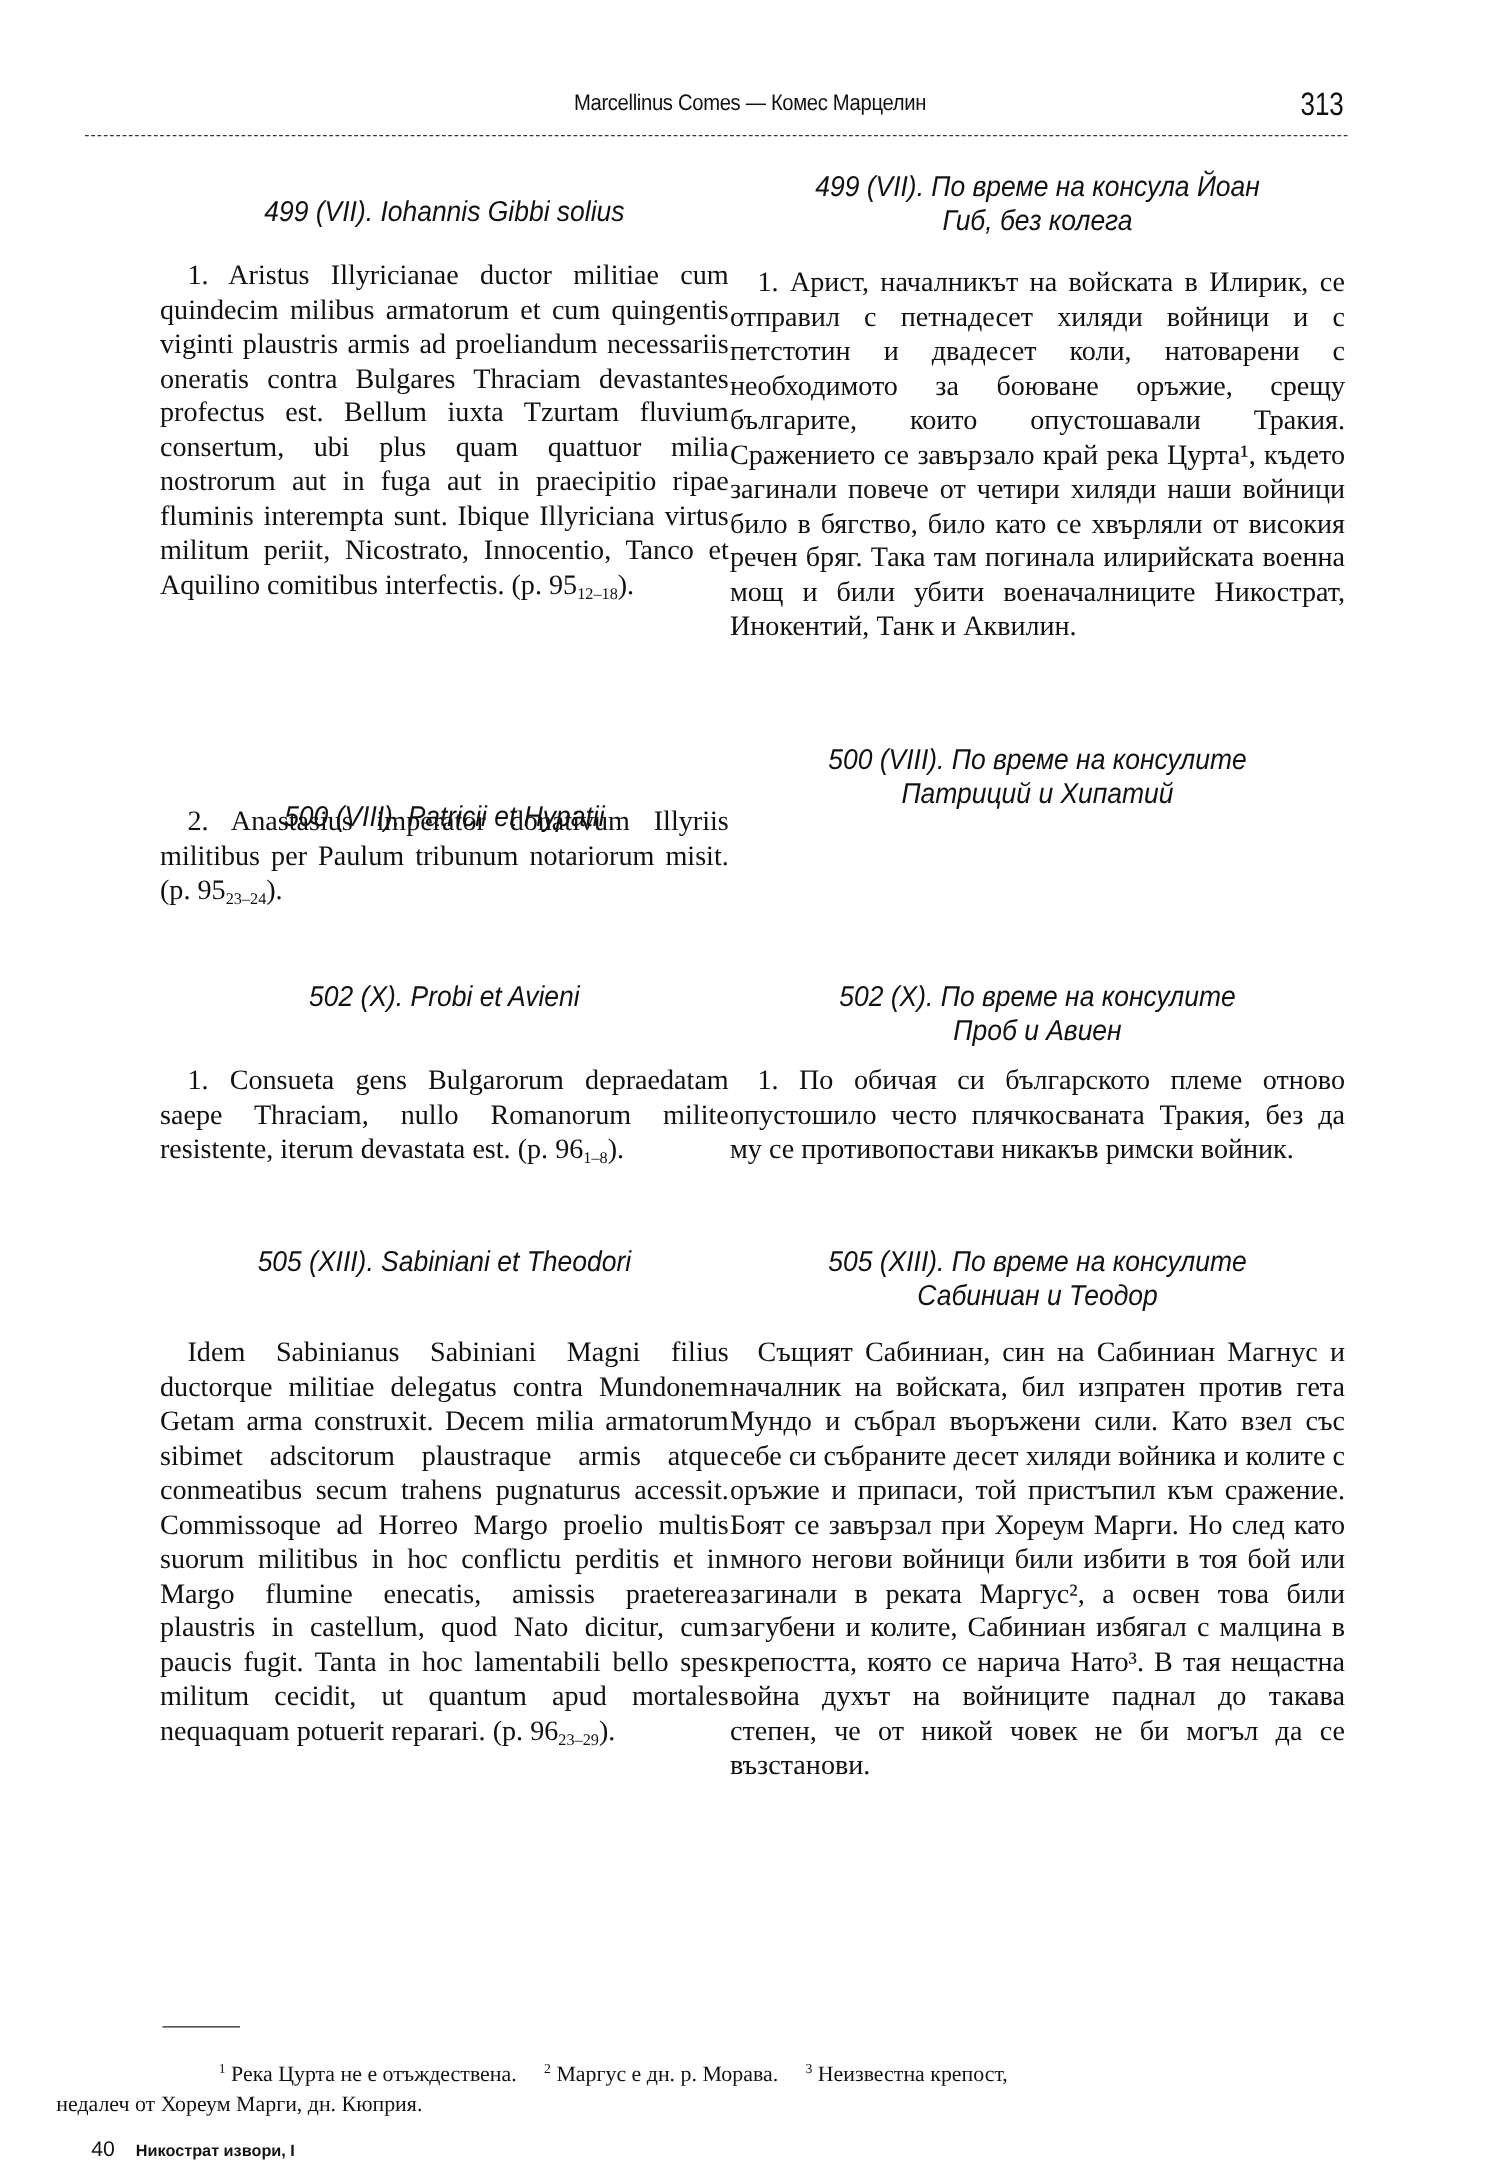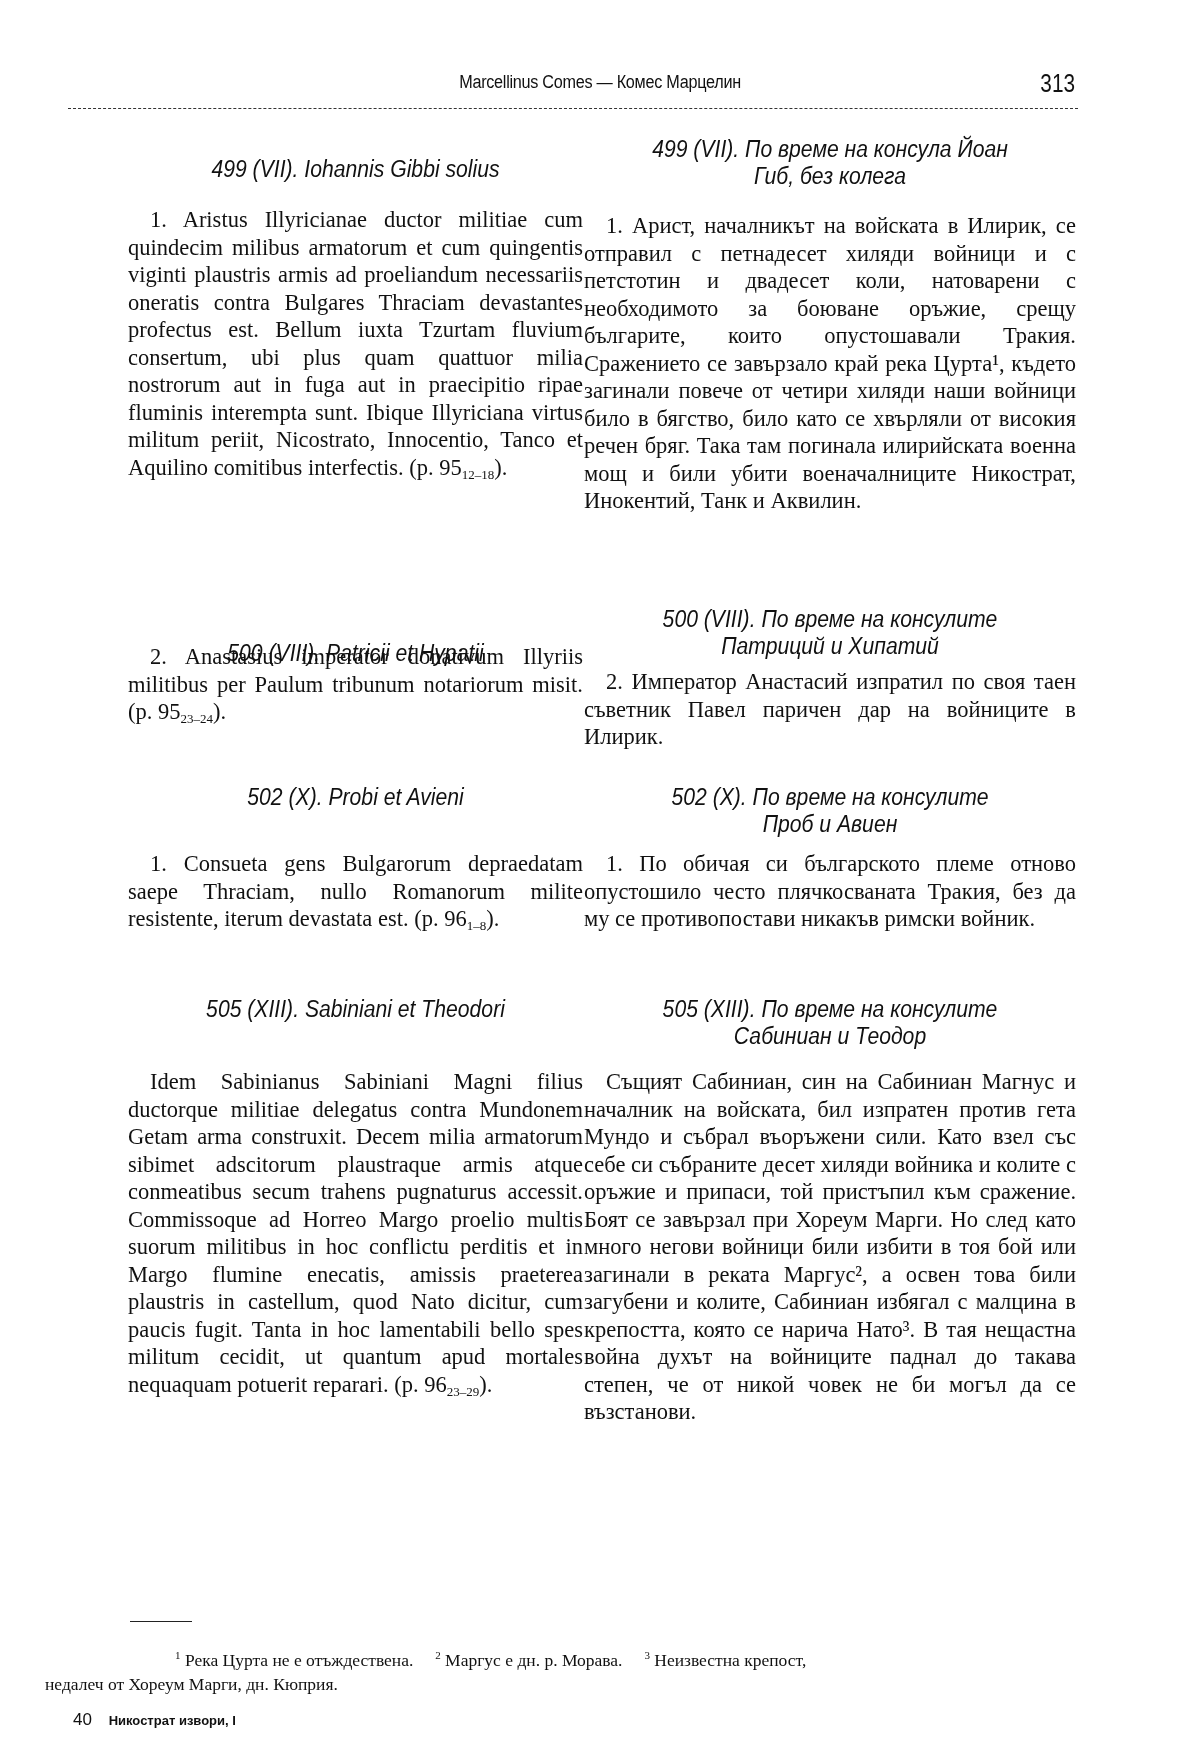--- a/index.html
+++ b/index.html
@@ -87,26 +87,23 @@
 
 <div class="col bg" style="top:0;height:1600px;">
   <div class="block" style="top:136px;">
     <div class="heading">499 (VII). По време на консула Йоан</div>
     <div class="heading">Гиб, без колега</div>
   </div>
   <div class="block" style="top:212px;">
     <p class="para">1. Арист, началникът на войската в Илирик, се отправил с петнадесет хиляди войници и с петстотин и двадесет коли, натоварени с необходимото за боюване оръжие, срещу българите, които опустошавали Тракия. Сражението се завързало край река Цурта¹, където загинали повече от четири хиляди наши войници било в бягство, било като се хвърляли от високия речен бряг. Така там погинала илирийската военна мощ и били убити военачалниците Никострат, Инокентий, Танк и Аквилин.</p>
   </div>
 
-  <div class="block" style="top:594px;margin-top:12px;">
+  <div class="block" style="top:594px;">
     <div class="heading">500 (VIII). По време на консулите</div>
     <div class="heading">Патриций и Хипатий</div>
-  </div>
-  <div class="block" style="top:668px;">
-    <p class="para">2. Император Анастасий изпратил по своя таен съветник Павел паричен дар на войниците в Илирик.</p>
   </div>
 
   <div class="block" style="top:784px;">
     <div class="heading">502 (X). По време на консулите</div>
     <div class="heading">Проб и Авиен</div>
   </div>
   <div class="block" style="top:850px;">
     <p class="para">1. По обичая си българското племе отново опустошило често плячкосваната Тракия, без да му се противопостави никакъв римски войник.</p>
   </div>
 

